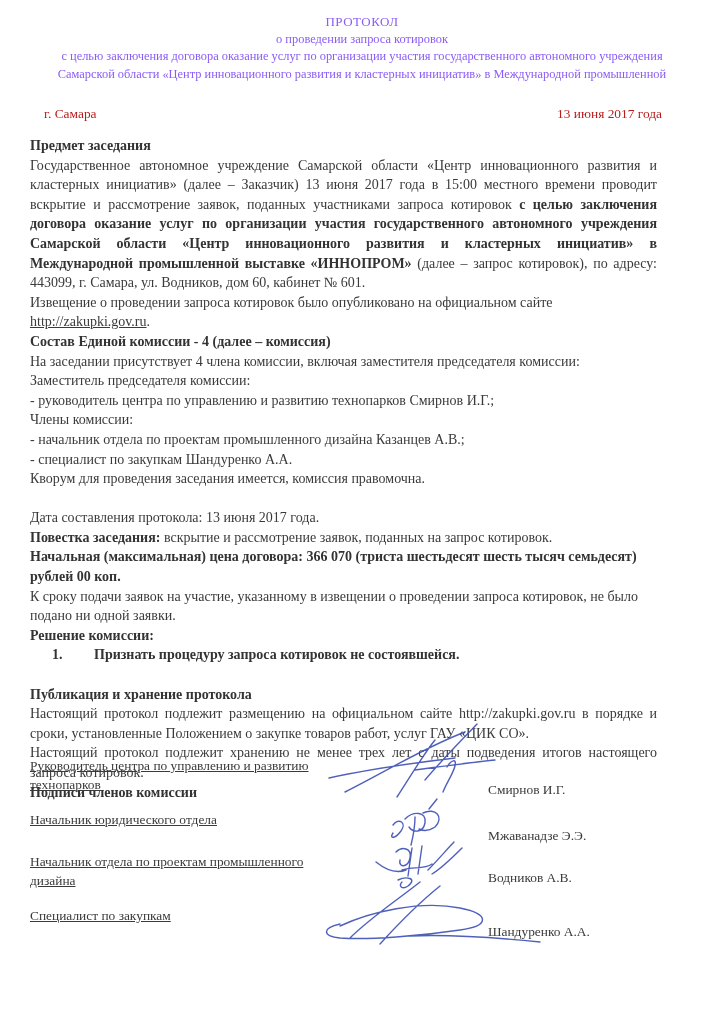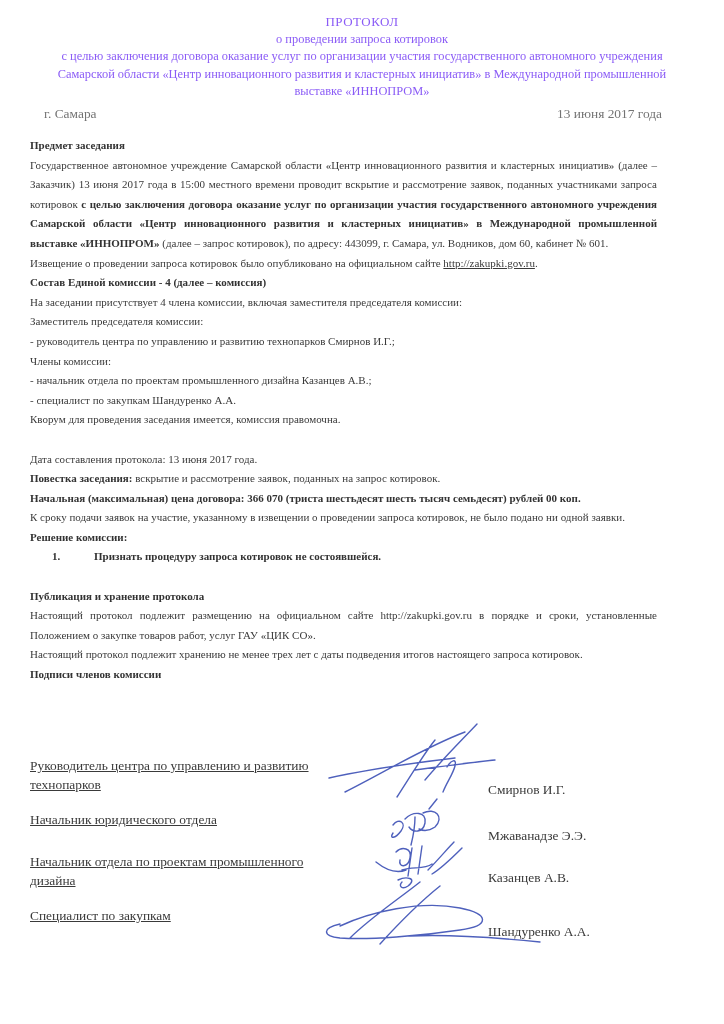--- a/index.html
+++ b/index.html
@@ -1,21 +1,21 @@
 <!DOCTYPE html>
 <html><head>
   <meta charset="utf-8">
   <style>
     html, body { margin: 0; padding: 0; background: #ffffff; }
     body { width: 724px; height: 1024px; overflow: hidden; position: relative;
       font-family: "Liberation Serif", "DejaVu Serif", serif; color: #3a3a3a; }
     .title-block { position: absolute; left: 0; top: 13px; width: 724px; text-align: center; font-size: 12.4px; line-height: 17.5px; color: #8b5cf6; }
     .title-block .t1 { font-size: 13px; letter-spacing: 0.5px; }
-    .place-date { position: absolute; top: 106px; left: 44px; width: 618px; font-size: 13.4px; display: flex; justify-content: space-between; color: #737373; }
-    .content { position: absolute; top: 136px; left: 30px; width: 627px; font-size: 11px; line-height: 19.6px; }
+    .place-date { position: absolute; top: 106px; left: 44px; width: 618px; font-size: 13.4px; display: flex; justify-content: space-between; color: #b91c1c; }
+    .content { position: absolute; top: 136px; left: 30px; width: 627px; font-size: 14px; line-height: 19.6px; }
     .content p { margin: 0; }
     .justify { text-align: justify; }
     .b { font-weight: bold; color: #333; }
     .link { text-decoration: underline; }
     .gap { height: 19.6px; }
     .decision-item { display: flex; padding-left: 22px; font-weight: bold; color: #333; }
     .decision-item .num { width: 42px; }
     .signs { position: absolute; top: 752px; left: 30px; width: 640px; font-size: 13.4px; line-height: 19px; }
     .sign-row { position: absolute; left: 0; width: 640px; }
     .sign-row .role { position: absolute; left: 0; width: 300px; text-decoration: underline; }
@@ -24,21 +24,20 @@
     svg.sig path { fill: none; stroke: #3b4fb5; stroke-width: 1.4; stroke-linecap: round; stroke-linejoin: round; opacity: 0.9; }
   </style>
 </head>
 <body>
 
 <div class="title-block">
   <div class="t1">ПРОТОКОЛ</div>
   <div>о   проведении запроса котировок</div>
   <div>с целью заключения договора оказание услуг по организации участия государственного автономного учреждения</div>
   <div>Самарской области «Центр инновационного развития и кластерных инициатив» в Международной промышленной</div>
-  <div>выставке «ИННОПРОМ»</div>
 </div>
 
 <div class="place-date">
   <span>г. Самара</span>
   <span>13 июня 2017 года</span>
 </div>
 
 <div class="content">
   <p class="b">Предмет заседания</p>
   <p class="justify"><span>Государственное автономное учреждение Самарской области «Центр инновационного развития и кластерных инициатив» (далее – Заказчик) 13 июня 2017 года в 15:00 местного времени проводит вскрытие и рассмотрение заявок, поданных участниками  запроса котировок </span><span class="b">с целью заключения договора оказание услуг по организации участия государственного автономного учреждения Самарской области «Центр инновационного развития и кластерных инициатив» в Международной промышленной выставке «ИННОПРОМ»</span><span> (далее – запрос котировок), по адресу: 443099, г. Самара, ул. Водников, дом 60, кабинет № 601.</span></p>
@@ -75,21 +74,21 @@
   <div class="sign-row" style="top:4px">
     <div class="role">Руководитель центра по управлению и развитию технопарков</div>
     <div class="name" style="top:8px">Смирнов И.Г.</div>
   </div>
   <div class="sign-row" style="top:58px">
     <div class="role">Начальник юридического отдела</div>
     <div class="name">Мжаванадзе Э.Э.</div>
   </div>
   <div class="sign-row" style="top:100px">
     <div class="role">Начальник отдела по проектам промышленного дизайна</div>
-    <div class="name">Казанцев А.В.</div>
+    <div class="name">Водников А.В.</div>
   </div>
   <div class="sign-row" style="top:154px">
     <div class="role">Специалист по закупкам</div>
     <div class="name">Шандуренко А.А.</div>
   </div>
 </div>
 
 <svg class="sig" style="left:325px;top:722px" width="180" height="90">
   <path d="M4 56 C40 48 80 42 130 36 M20 70 C60 50 100 25 140 10 M72 75 C85 55 100 30 110 18 M100 58 C115 40 135 20 152 2 M122 45 C126 38 132 36 130 44 C128 52 122 60 118 70 M90 48 C120 44 150 40 170 38" style="stroke: rgb(59, 79, 181);"></path>
 </svg>

